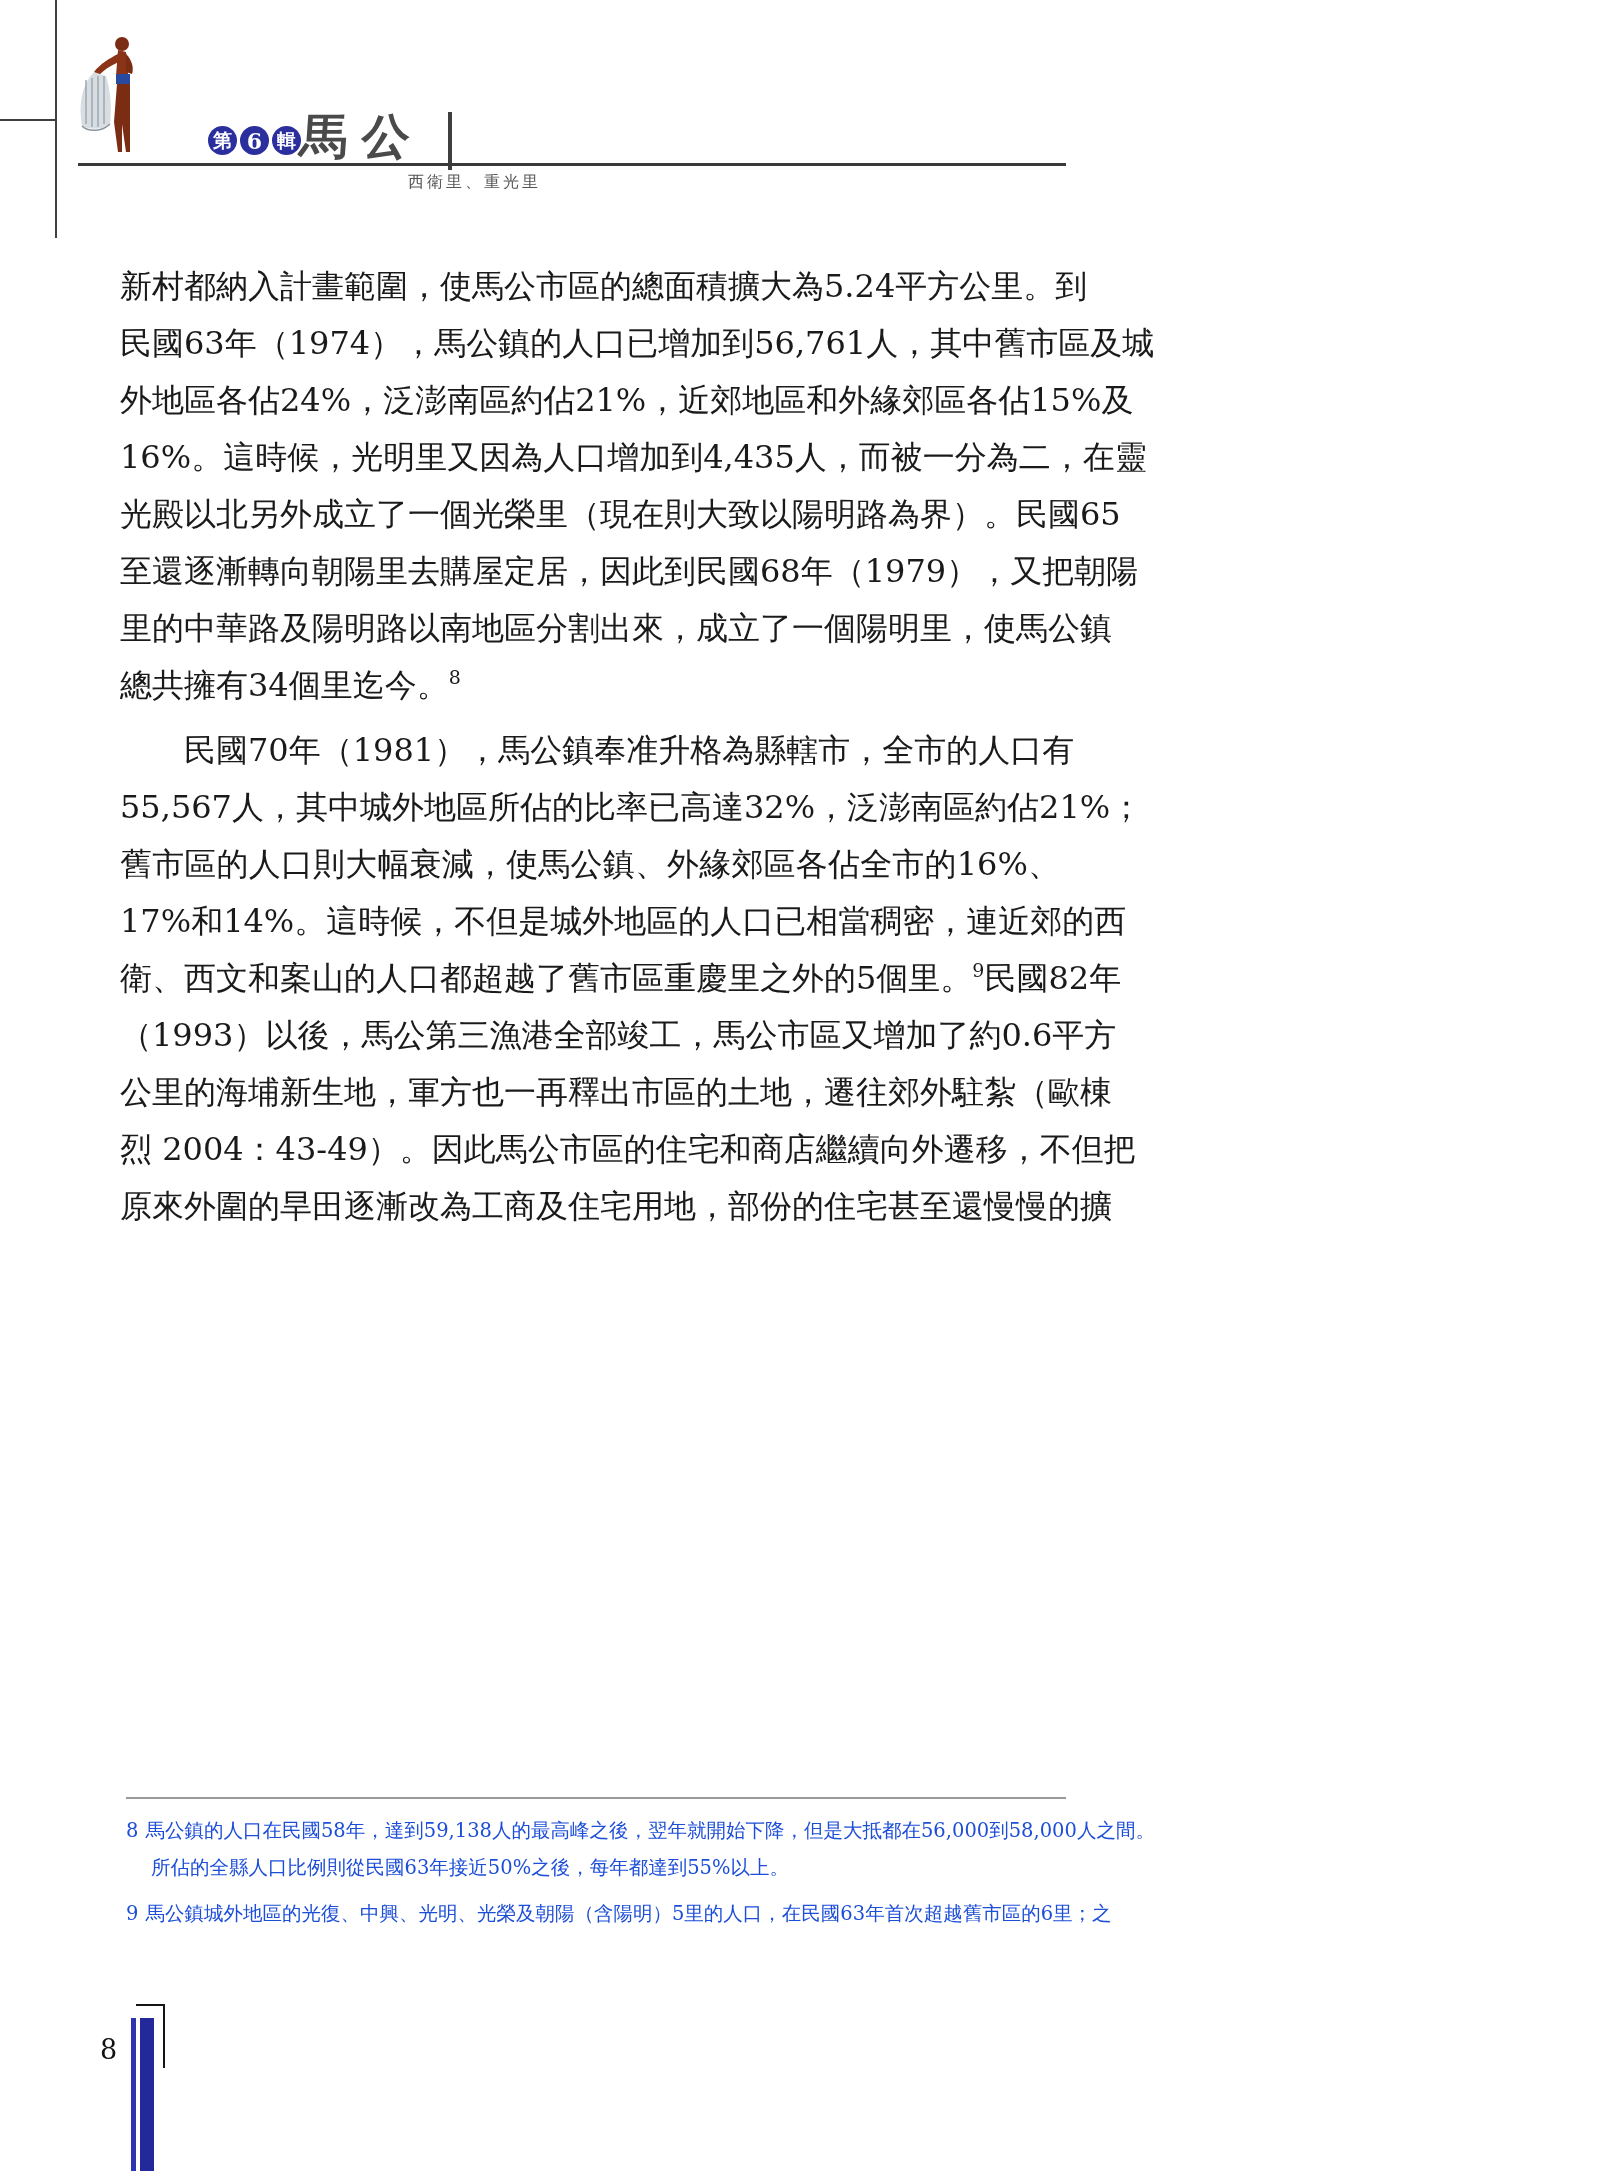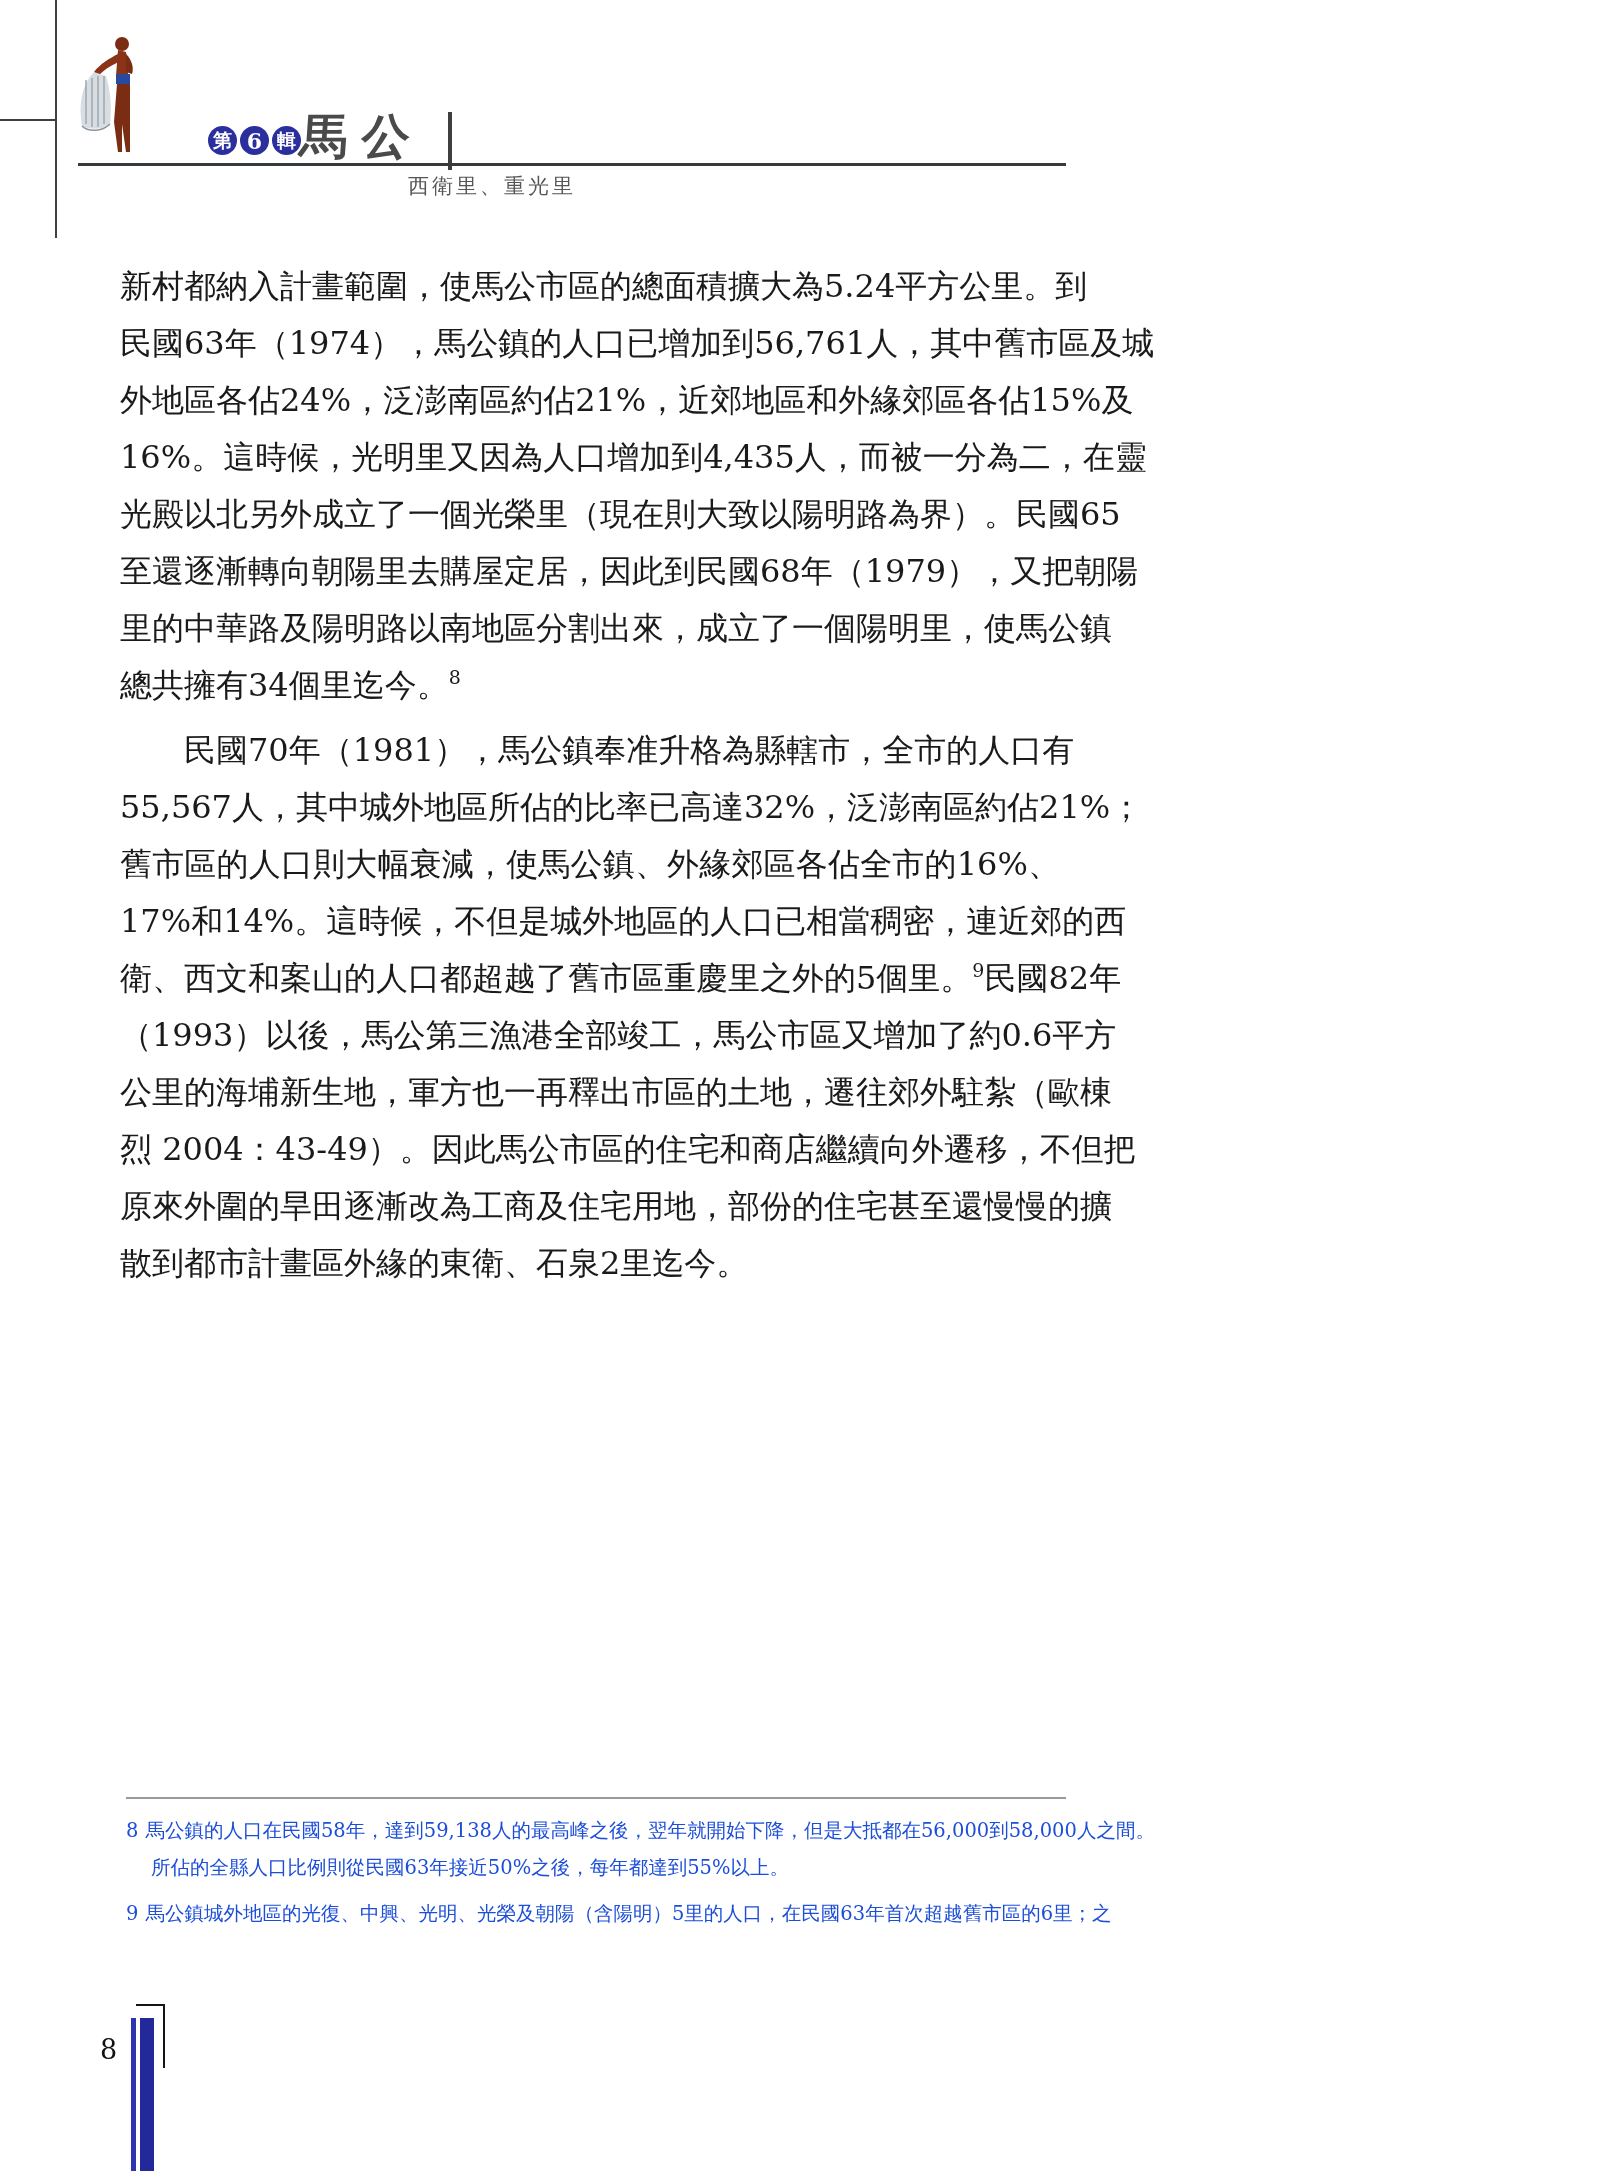--- a/index.html
+++ b/index.html
@@ -29,21 +29,21 @@
   .main-title{
     position:absolute;left:300px;top:112px;
     font-size:48px;font-weight:bold;color:#4a4a4a;
     letter-spacing:14px;transform:skewX(-4deg);
     line-height:1;
   }
   .title-vbar{position:absolute;left:448px;top:112px;width:4px;height:58px;background:#3f3f3f;}
   .header-rule{position:absolute;left:78px;top:163px;width:988px;height:3px;background:#3a3a3a;}
   .sub-title{
     position:absolute;left:408px;top:172px;
-    font-size:21px;color:#555;letter-spacing:3px;
+    font-size:16px;color:#555;letter-spacing:3px;
   }
 
   
   .body-text{position:absolute;left:120px;top:258px;width:940px;}
   .para{margin:0;}
   .para + .para{margin-top:8px;}
   .bline{
     height:57px;line-height:57px;font-size:32px;
     text-align:justify;text-align-last:justify;text-justify:inter-character;
     white-space:nowrap;
@@ -116,21 +116,20 @@
       <div class="para">
         <div class="bline indent"><span>民國70年（1981），馬公鎮奉准升格為縣轄市，全市的人口有</span></div>
         <div class="bline"><span>55,567人，其中城外地區所佔的比率已高達32%，泛澎南區約佔21%；</span></div>
         <div class="bline"><span>舊市區的人口則大幅衰減，使馬公鎮、外緣郊區各佔全市的16%、</span></div>
         <div class="bline"><span>17%和14%。這時候，不但是城外地區的人口已相當稠密，連近郊的西</span></div>
         <div class="bline"><span>衛、西文和案山的人口都超越了舊市區重慶里之外的5個里。</span><sup>9</sup><span>民國82年</span></div>
         <div class="bline"><span>（1993）以後，馬公第三漁港全部竣工，馬公市區又增加了約0.6平方</span></div>
         <div class="bline"><span>公里的海埔新生地，軍方也一再釋出市區的土地，遷往郊外駐紮（歐棟</span></div>
         <div class="bline"><span>烈 2004：43-49）。因此馬公市區的住宅和商店繼續向外遷移，不但把</span></div>
         <div class="bline"><span>原來外圍的旱田逐漸改為工商及住宅用地，部份的住宅甚至還慢慢的擴</span></div>
-        <div class="bline last"><span>散到都市計畫區外緣的東衛、石泉2里迄今。</span></div>
       </div>
     </div>
 
   <div class="footnote-rule"></div>
   <div class="footnotes" id="footnotes-root">
       <div class="fn">
         <div class="fn-line"><span class="marker">8</span><span>馬公鎮的人口在民國58年，達到59,138人的最高峰之後，翌年就開始下降，但是大抵都在56,000到58,000人之間。</span></div>
         <div class="fn-line cont"><span>所佔的全縣人口比例則從民國63年接近50%之後，每年都達到55%以上。</span></div>
       </div>
       <div class="fn">

